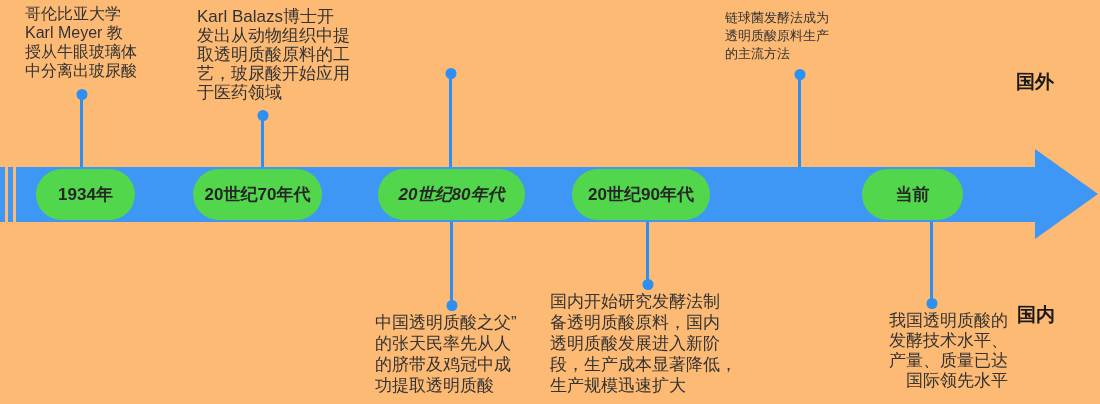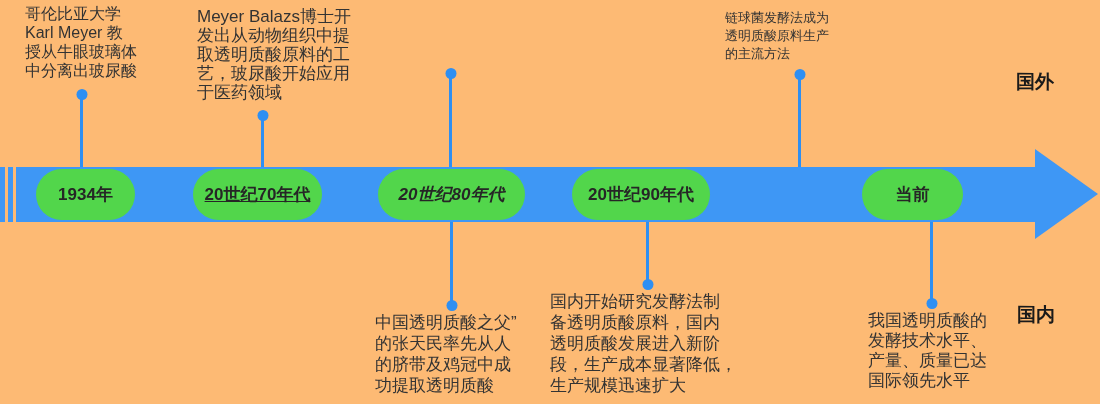--- a/index.html
+++ b/index.html
@@ -26,21 +26,21 @@
     font-size:16px;
     line-height:19px;
     text-align:left;
   }
   .ev-top-0{left:25px;top:4px;width:126px;}
   .ev-top-1{left:197px;top:7px;width:176px;font-size:17px;line-height:19px;}
   .ev-top-2{left:388px;top:9px;width:130px;font-size:17px;line-height:18px;}
   .ev-top-3{left:725px;top:9px;width:152px;font-size:13px;line-height:18px;}
   .ev-bot-0{left:375px;top:312px;width:160px;font-size:17px;line-height:21px;}
   .ev-bot-1{left:550px;top:291px;width:196px;font-size:17px;line-height:21px;}
-  .ev-bot-2{left:868px;top:311px;width:140px;font-size:17px;line-height:20px;}
+  .ev-bot-2{left:868px;top:311px;width:140px;font-size:17px;line-height:20px;text-align:right;}
   
   .grp-label{
     position:absolute;
     font-weight:bold;
     font-size:19px;
     color:var(--label-dark);
   }
   .grp-abroad{left:1016px;top:69px;}
   .grp-domestic{left:1017px;top:302px;}
   
@@ -92,36 +92,36 @@
     position:absolute;
     top:169px;height:51px;
     border-radius:26px;
     background:var(--pill-green);
     display:flex;align-items:center;justify-content:center;
     font-weight:bold;
     font-size:17px;
     color:#262626;
   }
   .p0{left:36px;width:99px;}
-  .p1{left:193px;width:129px;text-decoration:underline;}
+  .p1{left:193px;width:129px;}
   .p2{left:378px;width:147px;font-style:italic;}
   .p3{left:572px;width:138px;}
   .p4{left:737px;width:104px;}
   .p5{left:862px;width:101px;}
 </style>
 </head>
 <body>
 
 <div class="canvas">
 
   <div class="event ev-top-0">哥伦比亚大学
 Karl Meyer 教
 授从牛眼玻璃体
 中分离出玻尿酸</div>
-  <div class="event ev-top-1">Meyer Balazs博士开
+  <div class="event ev-top-1">Karl Balazs博士开
 发出从动物组织中提
 取透明质酸原料的工
 艺，玻尿酸开始应用
 于医药领域</div>
   <div class="event ev-top-3">链球菌发酵法成为
 透明质酸原料生产
 的主流方法</div>
 
   <div class="event ev-bot-0">中国透明质酸之父”
 的张天民率先从人

